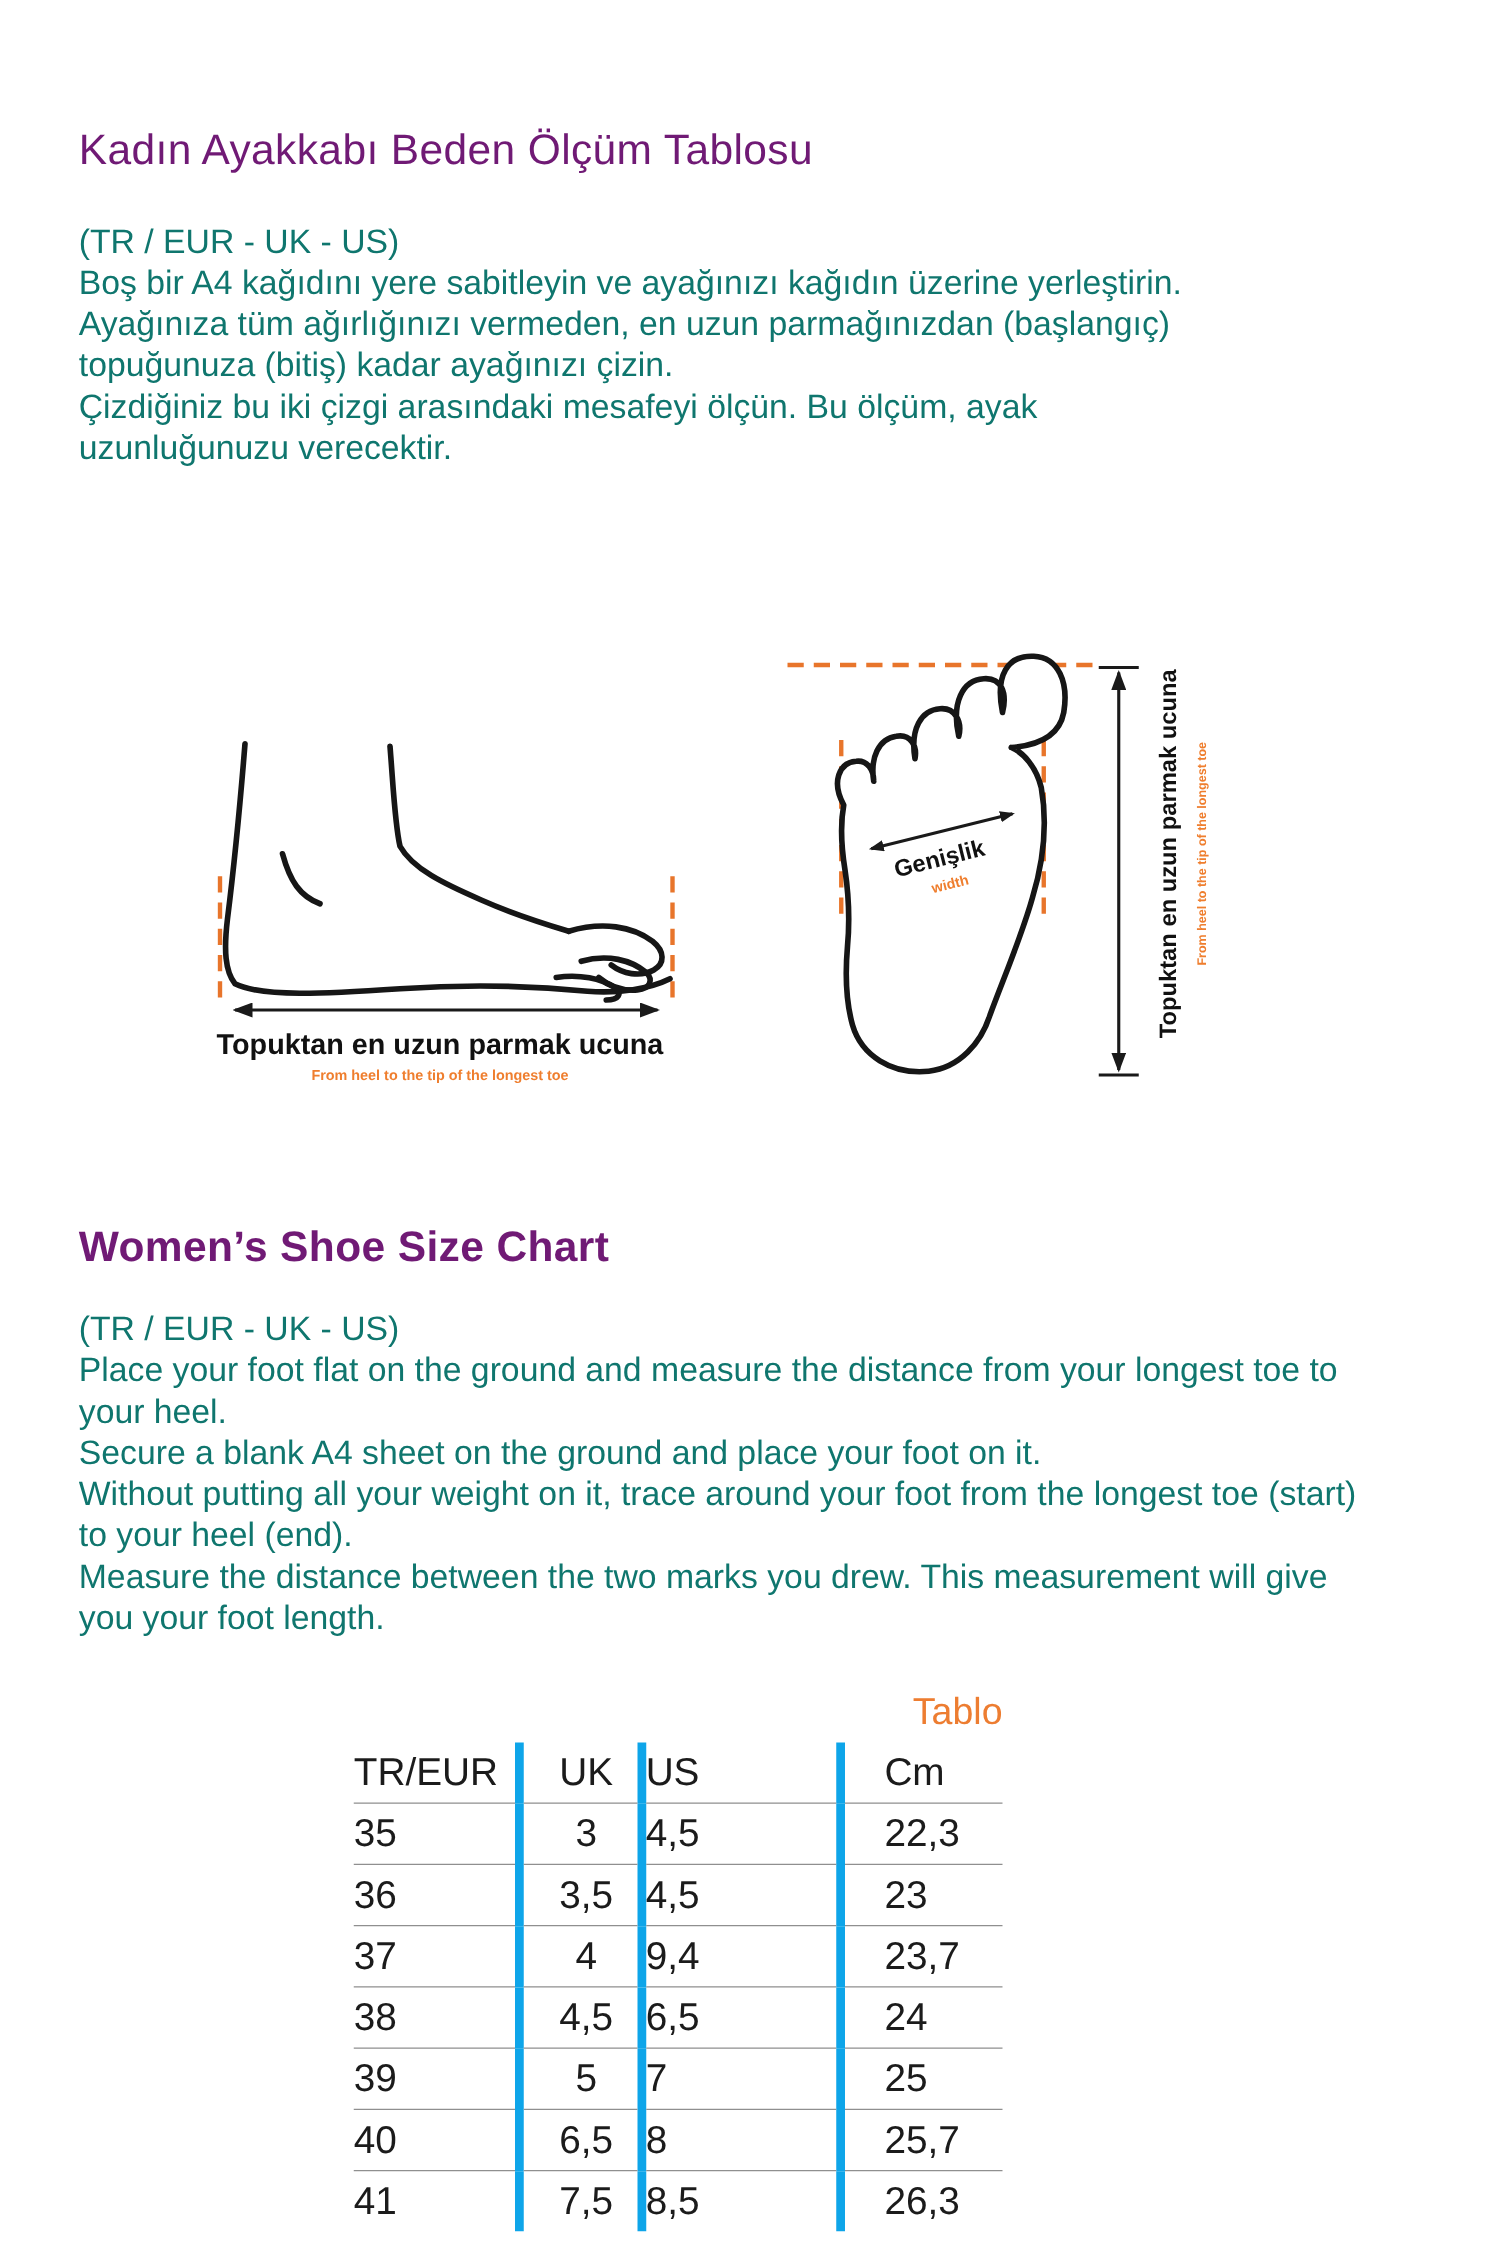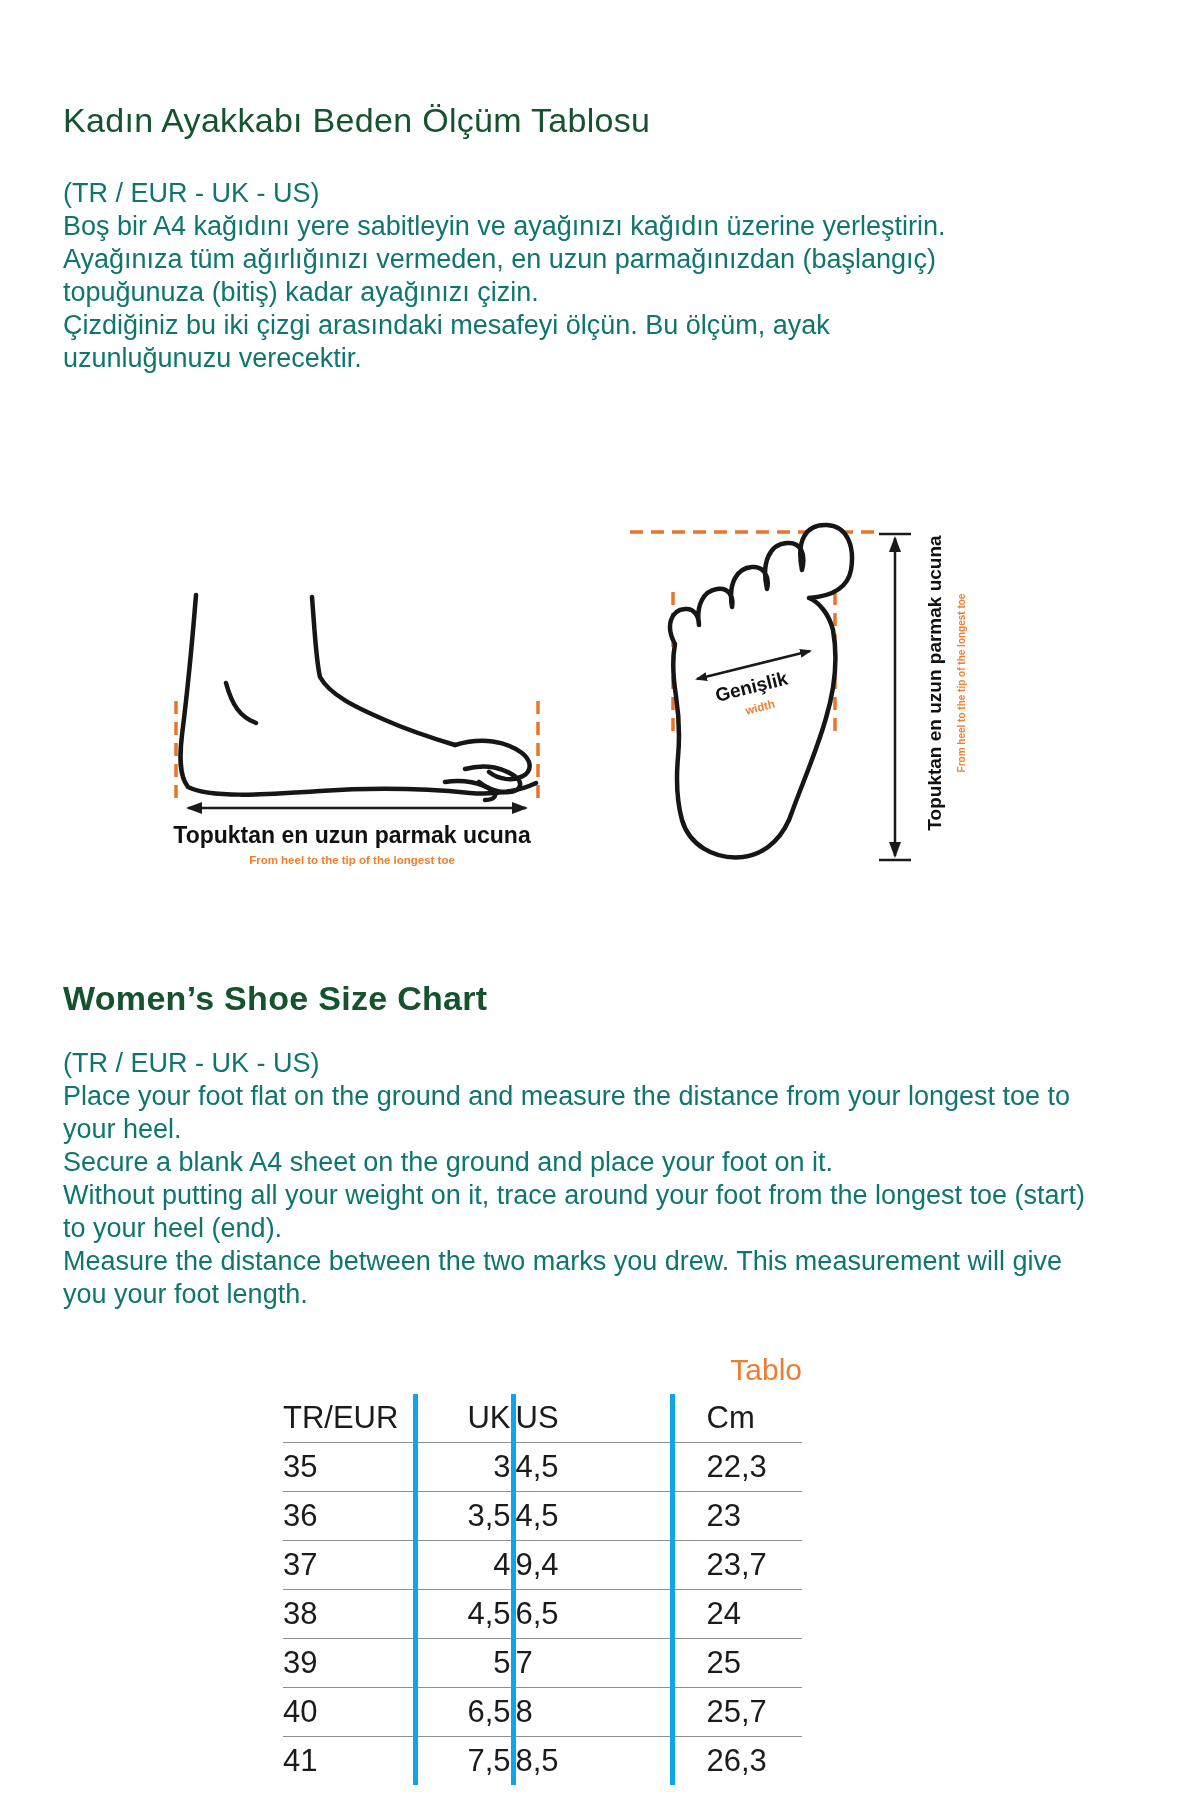--- a/index.html
+++ b/index.html
@@ -7,21 +7,21 @@
     width:1200px;height:1800px;background:#ffffff;
     font-family:"Liberation Sans",sans-serif;color:#1f1f1f;
     position:relative;overflow:hidden;
   }
   .page{position:absolute;inset:0;}
 
   
   .tr-block{position:absolute;left:63px;top:100px;width:920px;}
   .en-block{position:absolute;left:63px;top:978px;width:1030px;}
   h1,h2{
-    margin:0;color:#14532d;font-size:34px;line-height:40px;
+    margin:0;color:#701a75;font-size:34px;line-height:40px;
     font-weight:600;letter-spacing:.3px;
   }
   h1{margin-bottom:37px;font-weight:500;}
   h2{margin-bottom:29px;font-weight:700;}
   .subtitle,.para-list p{
     margin:0;font-size:27px;line-height:33px;color:#0f766e;
   }
 
   
   .svg-side{position:absolute;left:140px;top:555px;}
@@ -39,26 +39,26 @@
   
   .table-block{position:absolute;left:283px;top:1352px;}
   .table-caption{
     color:#ED7D31;font-size:30px;line-height:36px;font-weight:500;margin:0 0 6px 0;text-align:right;
   }
   table{border-collapse:collapse;table-layout:fixed;font-size:31px;color:#1b1b1b;}
   col.c0{width:132px;} col.c1{width:98px;} col.c2{width:159px;} col.c3{width:130px;}
   th,td{height:48px;padding:0;font-weight:400;vertical-align:middle;white-space:nowrap;}
   th{text-align:left;}
   .col0{text-align:left;}
-  .col1{text-align:right;padding-left:10px;}
+  .col1{text-align:center;padding-left:10px;}
   .col2{text-align:left;}
   .col3{text-align:left;padding-left:32px;}
   thead th{border-bottom:1px solid #8f8f8f;}
   tbody tr:not(:last-child) td{border-bottom:1px solid #8f8f8f;}
-  th.col0,td.col0,th.col1,td.col1,th.col2,td.col2{border-right:5px solid #0ea5e9;}
+  th.col0,td.col0,th.col1,td.col1,th.col2,td.col2{border-right:7px solid #0ea5e9;}
 </style>
 </head>
 <body>
 
 <div class="page">
 
   <section class="tr-block">
     <h1>Kadın Ayakkabı Beden Ölçüm Tablosu</h1>
     <p class="subtitle">(TR / EUR - UK - US)</p>
     <div class="para-list" id="tr-paras">

